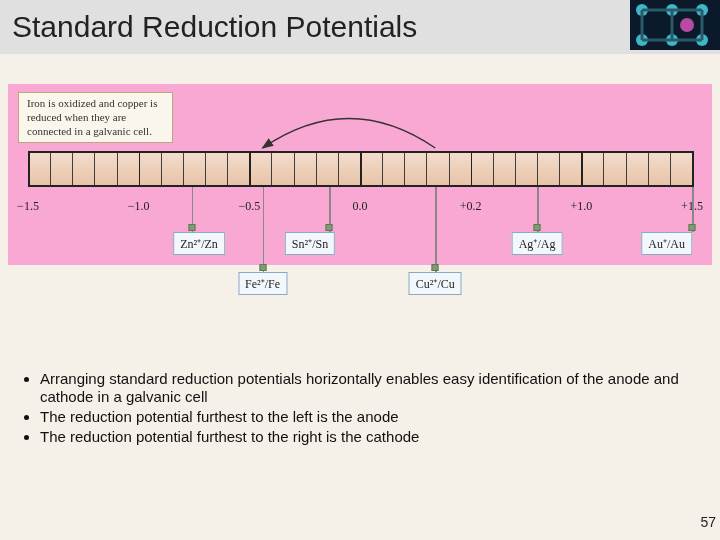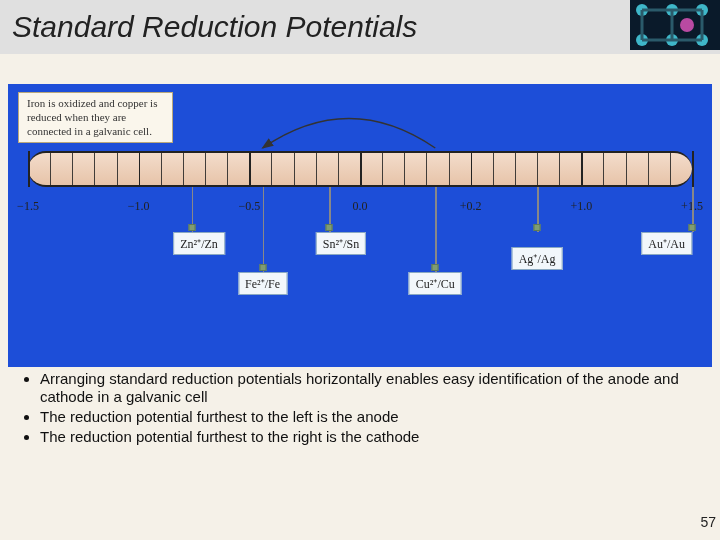--- a/index.html
+++ b/index.html
@@ -10,31 +10,31 @@
     position: relative;
     overflow: hidden;
   }
   .title-bar {
     background: #e0e0e0;
     padding: 10px 12px;
     display: flex;
     align-items: baseline;
     gap: 8px;
   }
-  .title-main { font-size: 30px; color: #222; font-style: italic; }
+  .title-main { font-size: 30px; color: #222; }
   .title-sub { font-size: 16px; color: #333; }
   .corner-img {
     position: absolute;
     top: 0; right: 0;
     width: 90px; height: 50px;
   }
   .figure {
-    background: #1d4ed8;
+    background: #f9a8d4;
     margin: 30px 8px 10px 8px;
-    height: 283px;
+    height: 181px;
     position: relative;
   }
   .callout-box {
     position: absolute;
     top: 8px; left: 10px;
     border: 1px solid #b9a87d;
     background: #faf6ec;
     padding: 4px 8px;
     font-size: 11px;
     line-height: 1.25;
@@ -46,21 +46,20 @@
     position: absolute;
     top: 67px; left: 20px; right: 20px;
     height: 36px;
   }
   .axis-bar {
     width: 100%; height: 36px;
     background: linear-gradient(#f3dccb, #e7c4a9);
     border-top: 2px solid #222;
     border-bottom: 2px solid #222;
     position: relative;
-    border-radius: 18px;
   }
   .tick {
     position: absolute;
     top: -2px; bottom: -2px;
     width: 1.5px;
     background: #222;
   }
   .tick-label {
     position: absolute;
     top: 46px;
@@ -198,27 +197,27 @@
       <path d="M 407.2533333333334 64 Q 320.9333333333334 5 234.61333333333334 64" fill="none" stroke="#333" stroke-width="1.5" marker-end="url(#ah)"></path>
     </svg>
 <div class="marker-line" style="left: 183.787px; top: 103px; height: 45px;"></div>
     <div class="marker-nub" style="left: 183.787px; top: 140px;"></div>
     <div class="marker-box" style="left: 191px; top: 148px;">Zn²⁺/Zn</div>
     <div class="marker-line" style="left: 254.613px; top: 103px; height: 85px;"></div>
     <div class="marker-nub" style="left: 254.613px; top: 180px;"></div>
     <div class="marker-box" style="left: 254.613px; top: 188px;">Fe²⁺/Fe</div>
     <div class="marker-line" style="left: 321.013px; top: 103px; height: 45px;"></div>
     <div class="marker-nub" style="left: 321.013px; top: 140px;"></div>
-    <div class="marker-box" style="left: 333px; top: 148px;">Sn²⁺/Sn</div>
+    <div class="marker-box" style="left: 302px; top: 148px;">Sn²⁺/Sn</div>
     <div class="marker-line" style="left: 427.253px; top: 103px; height: 85px;"></div>
     <div class="marker-nub" style="left: 427.253px; top: 180px;"></div>
     <div class="marker-box" style="left: 427.253px; top: 188px;">Cu²⁺/Cu</div>
     <div class="marker-line" style="left: 529.067px; top: 103px; height: 45px;"></div>
     <div class="marker-nub" style="left: 529.067px; top: 140px;"></div>
-    <div class="marker-box" style="left: 529.067px; top: 163px;">Ag⁺/Ag</div>
+    <div class="marker-box" style="left: 529.067px; top: 148px;">Ag⁺/Ag</div>
     <div class="marker-line" style="left: 684px; top: 103px; height: 45px;"></div>
     <div class="marker-nub" style="left: 684px; top: 140px;"></div>
     <div class="marker-box" style="left: 684px; top: 148px; transform: translateX(-100%);">Au⁺/Au</div>
   </div>
 
 <ul class="bullets">
   <li>Arranging standard reduction potentials horizontally enables easy identification of the anode and cathode in a galvanic cell</li>
   <li>The reduction potential furthest to the left is the anode</li>
   <li>The reduction potential furthest to the right is the cathode</li>
 </ul>

